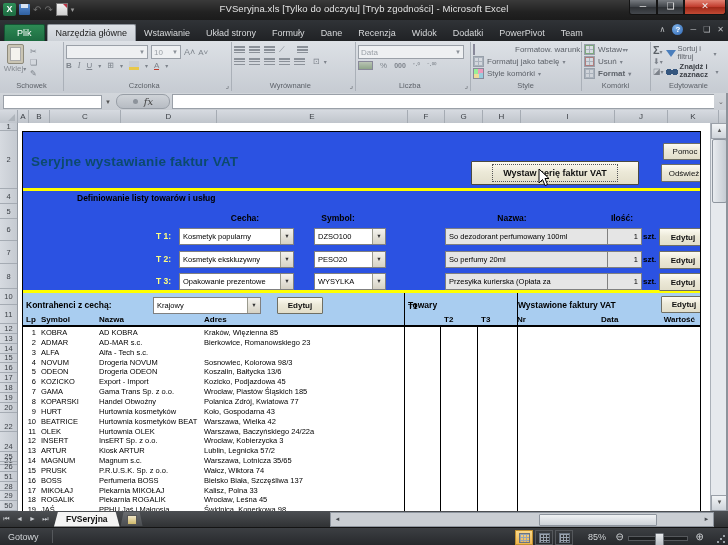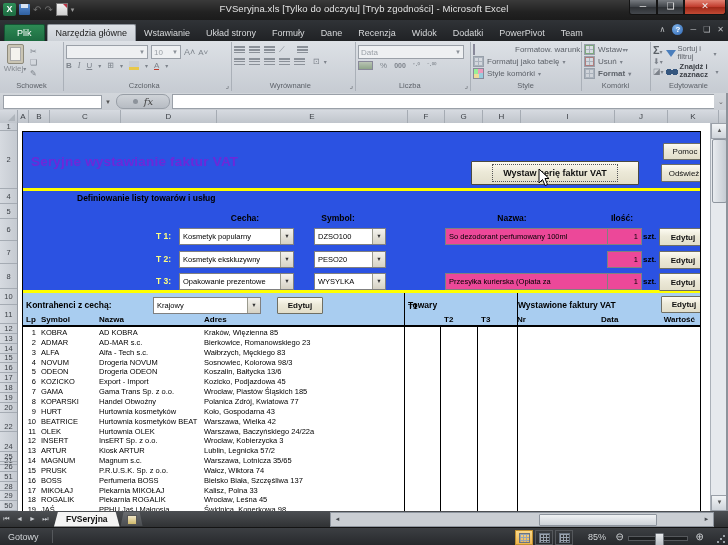--- a/index.html
+++ b/index.html
@@ -79,33 +79,33 @@
 
   
   #panel { position:absolute; left:4px; top:8px; width:677px; height:379px; border:1px solid #000; overflow:hidden; background:#fff; }
   .blueA { position:absolute; left:0; top:0; width:100%; height:56px; background:#2b52e2; }
   .yline1 { position:absolute; left:0; top:56px; width:100%; height:3px; background:#ffff00; }
   .blueB { position:absolute; left:0; top:59px; width:100%; height:99px; background:#2b52e2; }
   .yline2 { position:absolute; left:0; top:158px; width:100%; height:3px; background:#ffff00; }
   .lblue { position:absolute; left:0; top:161px; width:100%; height:32px; background:#a9cdf0; }
   .hline { position:absolute; left:0; top:193px; width:100%; height:2px; background:#000; }
 
-  #form-title { left:8px; top:22px; color:#6d28d9; font-size:13.5px; font-weight:bold; letter-spacing:.2px; }
+  #form-title { left:8px; top:22px; color:#0c4a6e; font-size:13.5px; font-weight:bold; letter-spacing:.2px; }
   .xbtn { background:linear-gradient(#fdfbf2,#ece9d8 45%,#e2deca); border:1px solid #6f6f64; border-radius:1px; font-size:8px; color:#111; display:flex; align-items:center; justify-content:center; text-align:center; }
   #issue-btn { left:448px; top:29px; width:166px; height:22px; font-weight:bold; font-size:9px; border:1.5px solid #4a4a42; }
   #issue-btn .inner { outline:1px dotted #555; padding:3px 10px; }
   #help-btn { left:640px; top:11px; width:42px; height:15px; }
   #refresh-btn { left:638px; top:32px; width:44px; height:16px; }
   #section-title { left:30px; top:61px; color:#000; font-size:8.5px; font-weight:bold;padding-left:24px; }
   .col-label { position:absolute; top:81px; transform:translateX(-50%); color:#000; font-size:8.5px; font-weight:bold; }
   .trowlabel { position:absolute; width:32px; text-align:right; color:#ffff80; font-size:8.5px; font-weight:bold; }
   .dd { position:absolute; height:15px; background:#fff; border:1px solid #808080; display:flex; }
   .dd .val { flex:1; font-size:7.5px; color:#000; line-height:15px; padding-left:3px; white-space:nowrap; overflow:hidden; }
   .dd .btn { width:12px; background:linear-gradient(#f4f3ee,#d6d2c4); border-left:1px solid #9a9a8e; font-size:5.5px; color:#333; text-align:center; line-height:15px; }
-  .tfield { position:absolute; height:15px; background:#ec4899; border:1px solid #808080; font-size:7.5px; color:#000; line-height:15px; padding-left:3px; white-space:nowrap; overflow:hidden; }
+  .tfield { position:absolute; height:15px; background:#e5e5e5; border:1px solid #808080; font-size:7.5px; color:#000; line-height:15px; padding-left:3px; white-space:nowrap; overflow:hidden; }
   .qty { text-align:right; padding-right:3px; padding-left:0; }
   .szt { position:absolute; color:#000; font-size:8px; font-weight:bold; }
   .edit-btn { position:absolute; width:46px; height:16px; font-weight:bold; }
   .blab { position:absolute; color:#000; font-size:8.5px; font-weight:bold; white-space:nowrap; }
   .thead { position:absolute; color:#000; font-size:8px; font-weight:bold; }
   .vline { position:absolute; width:1px; background:#000; }
   .trow { position:absolute; left:0; width:676px; height:9.85px; }
   .tcell { position:absolute; top:0; font-size:7.5px; color:#000; line-height:9.85px; white-space:nowrap; }
   .c-lp { left:0; width:13px; text-align:right; }
   .c-sym { left:18px; }
@@ -439,20 +439,21 @@
 
       <div class="trowlabel" style="left:116px;top:122px;">T 2:</div>
       <div class="dd" style="left:156px;top:119px;width:113px;">
           <span class="val">Kosmetyk ekskluzywny</span>
           <span class="btn">▼</span>
         </div>
       <div class="dd" style="left:291px;top:119px;width:70px;">
           <span class="val">PESO20</span>
           <span class="btn">▼</span>
         </div>
+      <div class="tfield" style="left:422px;top:119px;width:158px;">So perfumy 20ml</div>
       <div class="tfield qty" style="left:584px;top:119px;width:30px;">1</div>
       <div class="szt" style="left:620px;top:123px;">szt.</div>
       <div class="xbtn edit-btn" style="left:636px;top:119px;">Edytuj</div>
 
       <div class="trowlabel" style="left:116px;top:144px;">T 3:</div>
       <div class="dd" style="left:156px;top:141px;width:113px;">
           <span class="val">Opakowanie prezentowe</span>
           <span class="btn">▼</span>
         </div>
       <div class="dd" style="left:291px;top:141px;width:70px;">
@@ -500,21 +501,20 @@
           <div class="trow" style="top: 205.85px;">
             <span class="tcell c-lp">2</span>
             <span class="tcell c-sym">ADMAR</span>
             <span class="tcell c-naz">AD-MAR s.c.</span>
             <span class="tcell c-adr">Bierkowice, Romanowskiego 23</span>
           </div>
           <div class="trow" style="top: 215.7px;">
             <span class="tcell c-lp">3</span>
             <span class="tcell c-sym">ALFA</span>
             <span class="tcell c-naz">Alfa - Tech s.c.</span>
-            <span class="tcell c-adr">Wałbrzych, Męckiego  83</span>
           </div>
           <div class="trow" style="top: 225.55px;">
             <span class="tcell c-lp">4</span>
             <span class="tcell c-sym">NOVUM</span>
             <span class="tcell c-naz">Drogeria NOVUM</span>
             <span class="tcell c-adr">Sosnowiec, Kolorowa  98/3</span>
           </div>
           <div class="trow" style="top: 235.4px;">
             <span class="tcell c-lp">5</span>
             <span class="tcell c-sym">ODEON</span>

